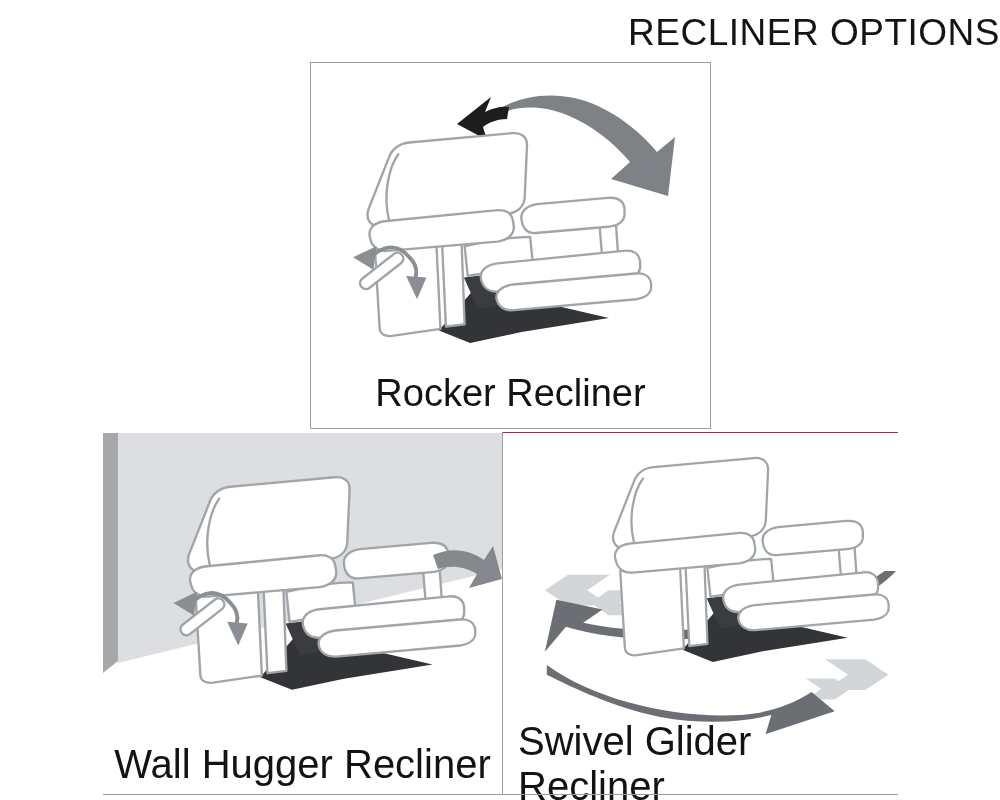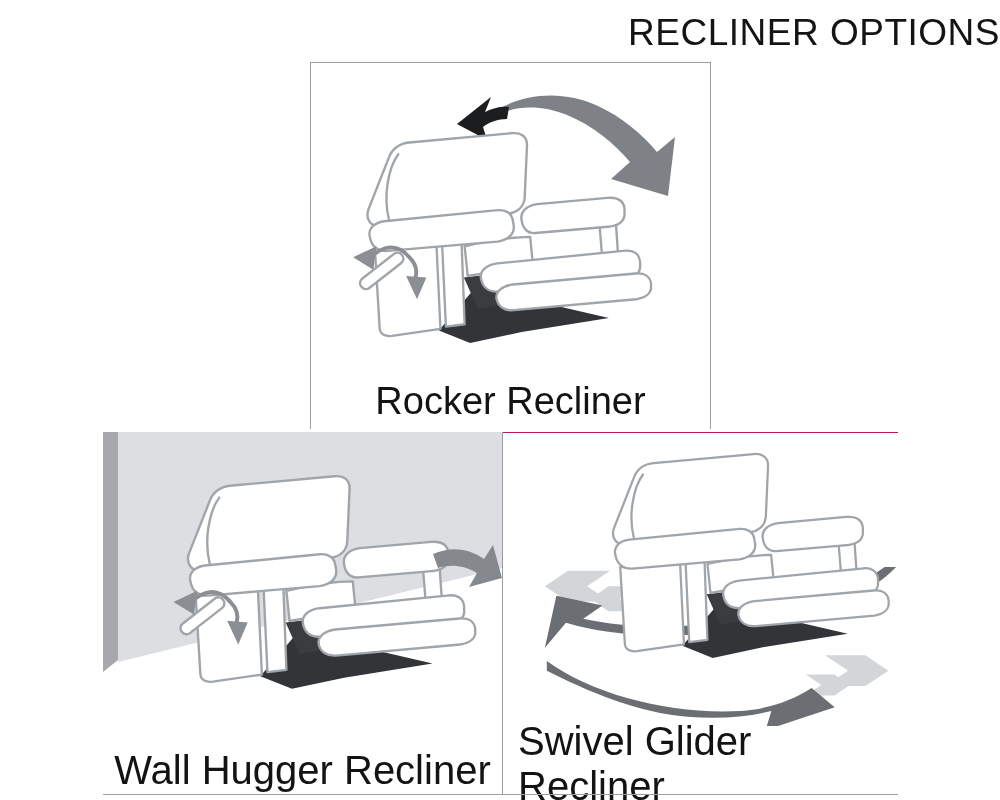--- a/index.html
+++ b/index.html
@@ -1,20 +1,20 @@
 <!DOCTYPE html>
 <html><head>
 <meta charset="utf-8">
 <style>
   html,body{margin:0;padding:0;background:#fff;}
   .page{position:relative;width:1000px;height:800px;background:#ffffff;overflow:hidden;
         font-family:"Liberation Sans", sans-serif;}
   .title{position:absolute;left:0;right:0;top:12px;text-align:right;
          font-size:37px;letter-spacing:.5px;color:#141414;font-weight:400;}
-  .panel{position:absolute;box-sizing:border-box;background:#fff;display:flex;flex-direction:column;gap:8px;}
+  .panel{position:absolute;box-sizing:border-box;background:#fff;display:flex;flex-direction:column;}
   .panel-rocker{left:310px;top:62px;width:401px;height:367px;border:1px solid #9c9ea0;}
   .panel-wall{left:103px;top:432px;width:399px;height:362px;}
   .panel-swivel{left:502px;top:432px;width:396px;height:362px;border-top:1px solid #be185d;padding-left:16px;}
   .illus{flex:1 1 auto;line-height:0;}
   .illus svg{display:block;width:100%;height:100%;}
   .caption{flex:0 0 auto;display:flex;align-items:center;justify-content:center;
            color:#131313;background:#fff;}
   .cap-rocker{height:69px;font-size:38px;}
   .cap-wall{height:60px;font-size:40px;}
   .cap-swivel{height:60px;font-size:40px;}

